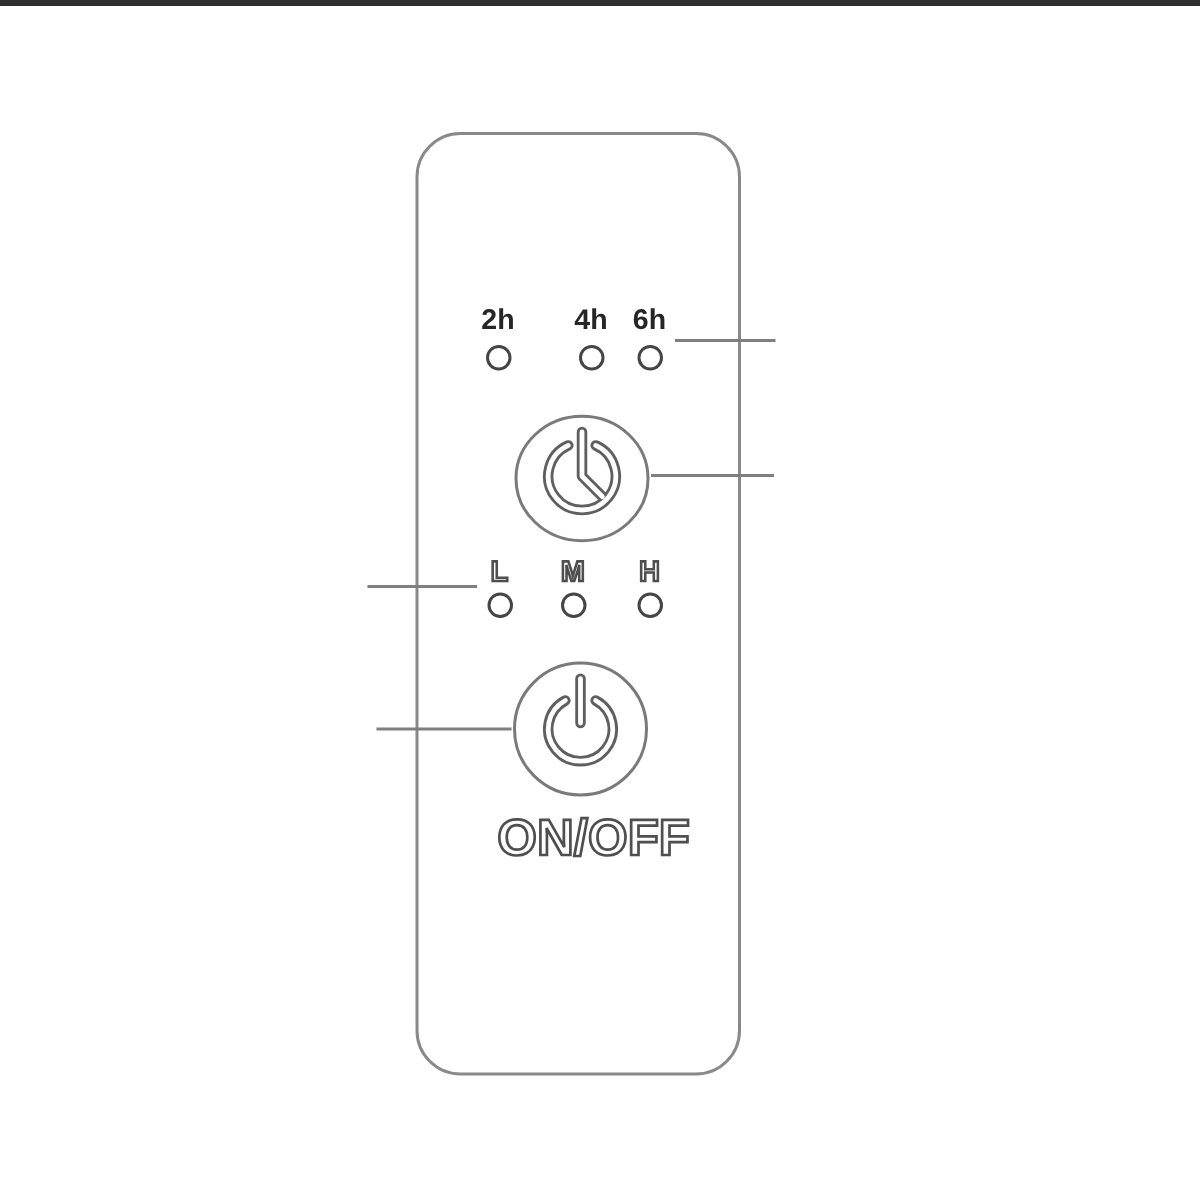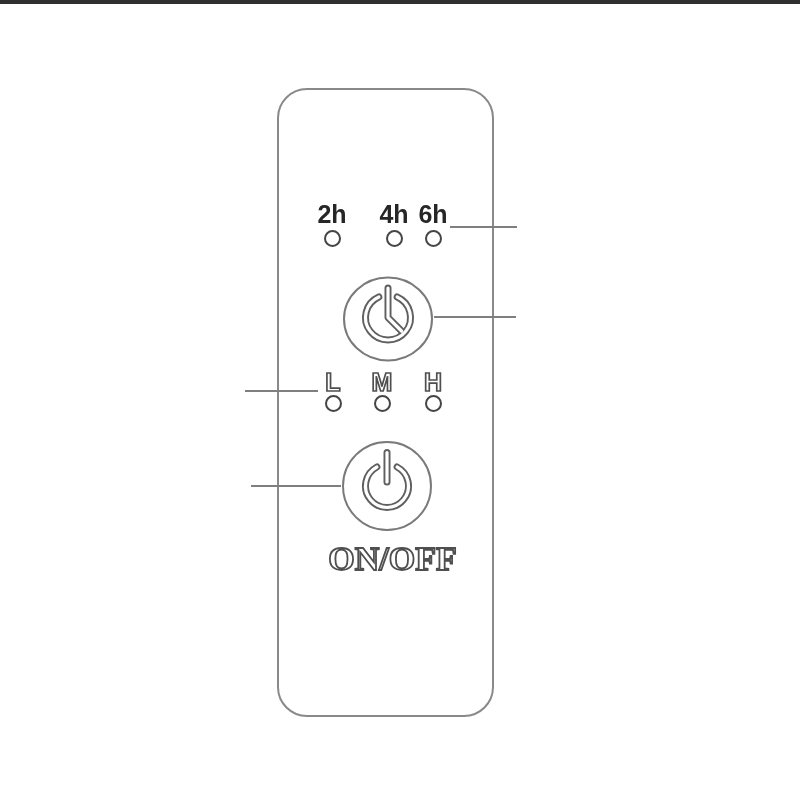--- a/index.html
+++ b/index.html
@@ -23,21 +23,21 @@
   }
   .device{
     position:absolute;left:277px;top:88px;width:217px;height:629px;
     border:2px solid var(--panel-border);border-radius:30px;
     box-sizing:border-box;background:#fff;
   }
   .ind-col{
     position:absolute;width:44px;text-align:center;
   }
   .ind-label{
-    display:block;font-weight:700;font-size:25px;line-height:24px;
+    display:block;font-weight:700;font-size:19px;line-height:24px;
     color:#262626;font-family:"Liberation Sans",sans-serif;
   }
   .ind-label.outline{
     color:#ffffff;
     -webkit-text-stroke:1.7px var(--outline-letter-stroke);
   }
   .dot{
     display:inline-block;width:13px;height:13px;background:#fff;
     border:2.5px solid var(--indicator-stroke);border-radius:50%;
   }
@@ -45,24 +45,24 @@
   .dot.mt0{margin-top:1px;}
   .btn{position:absolute;}
   .leader{position:absolute;height:2px;background:var(--leader-line);}
   .ann{
     position:absolute;font-size:32px;line-height:32px;font-weight:400;
     color:var(--label-text);white-space:nowrap;
     font-family:"Liberation Sans",sans-serif;
   }
   .ann.right{text-align:right;}
   .onoff-cap{
-    position:absolute;left:325px;top:542px;width:135px;text-align:center;
+    position:absolute;left:325px;top:542px;width:135px;text-align:right;
     font-weight:700;font-size:34px;line-height:34px;letter-spacing:0px;
     color:#ffffff;-webkit-text-stroke:1.8px var(--outline-letter-stroke);
-    font-family:Liberation Serif, serif;white-space:nowrap;
+    font-family:Liberation Sans, sans-serif;white-space:nowrap;
   }
   @supports not (-webkit-text-stroke: 1px black){
     .ind-label.outline,.onoff-cap{color:#6b6b6b;}
   }
 </style>
 </head>
 <body>
 
 <div class="canvas">
 

